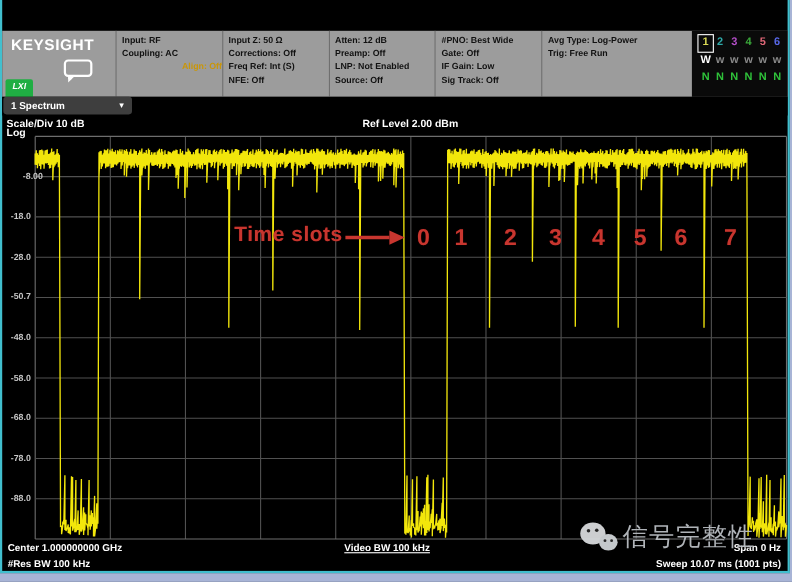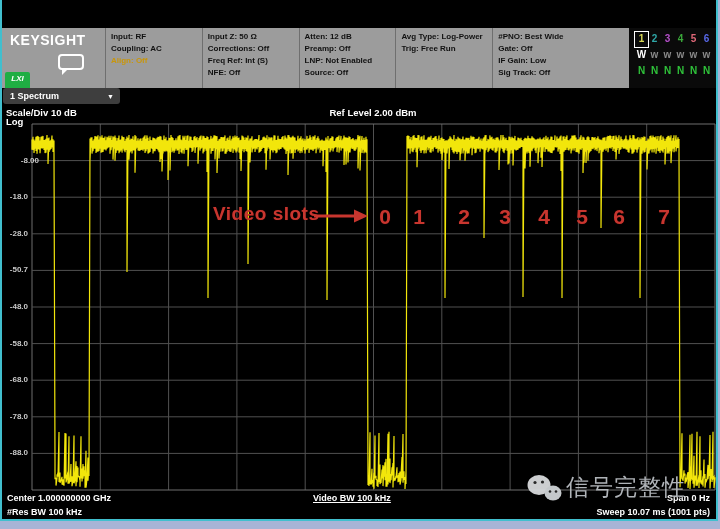--- a/index.html
+++ b/index.html
@@ -68,43 +68,43 @@
   <div class="header">
     <div class="brand">
       <div class="brand-name">KEYSIGHT</div>
       <div class="bubble"></div>
       <div class="lxi" style="background: rgb(31, 174, 67);">LXI</div>
     </div>
     <div class="hcols">
         <div class="hcol">
           <div class="hline">Input: RF</div>
           <div class="hline">Coupling: AC</div>
-          <div class="hline" style="color: rgb(201, 150, 10);">Align: Off</div>
+          <div class="hline" style="color: rgb(201, 150, 10); text-align: right;">Align: Off</div>
         </div>
         <div class="hcol">
           <div class="hline">Input Z: 50 Ω</div>
           <div class="hline">Corrections: Off</div>
           <div class="hline">Freq Ref: Int (S)</div>
           <div class="hline">NFE: Off</div>
         </div>
         <div class="hcol">
           <div class="hline">Atten: 12 dB</div>
           <div class="hline">Preamp: Off</div>
           <div class="hline">LNP: Not Enabled</div>
           <div class="hline">Source: Off</div>
         </div>
         <div class="hcol">
-          <div class="hline">Avg Type: Log-Power</div>
-          <div class="hline">Trig: Free Run</div>
-        </div>
-        <div class="hcol">
           <div class="hline">#PNO: Best Wide</div>
           <div class="hline">Gate: Off</div>
           <div class="hline">IF Gain: Low</div>
           <div class="hline">Sig Track: Off</div>
+        </div>
+        <div class="hcol">
+          <div class="hline">Avg Type: Log-Power</div>
+          <div class="hline">Trig: Free Run</div>
         </div>
       </div>
     <div class="legend">
         <div class="lrow">
           <span class="lcell lsel" style="color: rgb(217, 217, 85);">1</span>
           <span class="lcell" style="color: rgb(47, 168, 168);">2</span>
           <span class="lcell" style="color: rgb(180, 79, 200);">3</span>
           <span class="lcell" style="color: rgb(58, 168, 58);">4</span>
           <span class="lcell" style="color: rgb(224, 104, 120);">5</span>
           <span class="lcell" style="color: rgb(88, 104, 232);">6</span>
@@ -158,21 +158,21 @@
       <line x1="30" y1="270.4" x2="713" y2="270.4" stroke="#515151" stroke-width="1"></line>
       <line x1="30" y1="307" x2="713" y2="307" stroke="#515151" stroke-width="1"></line>
       <line x1="30" y1="343.6" x2="713" y2="343.6" stroke="#515151" stroke-width="1"></line>
       <line x1="30" y1="380.2" x2="713" y2="380.2" stroke="#515151" stroke-width="1"></line>
       <line x1="30" y1="416.8" x2="713" y2="416.8" stroke="#515151" stroke-width="1"></line>
       <line x1="30" y1="453.40000000000003" x2="713" y2="453.40000000000003" stroke="#515151" stroke-width="1"></line>
       <line x1="30" y1="490" x2="713" y2="490" stroke="#6e6e6e" stroke-width="1"></line>
       <polyline points="30,139.5 30,149.7 31,136.7 31,150.0 32,139.4 32,153.0 33,140.8 33,148.7 34,136.7 34,150.9 35,136.3 35,153.8 36,135.9 36,149.3 37,136.9 37,149.6 38,140.6 38,153.3 39,136.8 39,148.3 40,136.4 40,148.6 41,135.9 41,148.2 42,140.0 42,150.0 43,139.7 43,153.1 44,138.7 44,152.7 45,135.0 45,149.7 46,138.2 46,163.9 47,137.5 47,151.9 48,140.8 48,150.3 49,139.9 49,148.9 50,135.5 50,147.4 51,139.3 51,152.0 52,140.6 52,152.1 53,463.4 53,478.5 54,478.3 54,485.6 55,478.6 55,475.2 56,473.1 56,476.7 57,432.0 57,481.9 58,472.4 58,482.7 59,480.0 59,481.0 60,476.8 60,484.6 61,479.3 61,485.1 62,480.2 62,485.8 63,432.9 63,478.6 64,433.6 64,482.4 65,478.7 65,476.5 66,471.6 66,483.8 67,436.3 67,483.7 68,480.0 68,482.0 69,464.0 69,481.6 70,476.3 70,486.2 71,480.2 71,483.0 72,435.4 72,483.2 73,480.2 73,475.7 74,461.2 74,486.3 75,466.0 75,482.3 76,467.6 76,475.3 77,477.1 77,476.2 78,480.6 78,486.7 79,436.3 79,478.5 80,468.4 80,481.5 81,464.0 81,478.7 82,466.3 82,476.2 83,470.2 83,487.7 84,450.8 84,487.6 85,479.2 85,477.3 86,457.6 86,480.6 87,463.3 87,476.1 88,138.5 88,159.9 89,137.4 89,147.8 90,137.2 90,153.6 91,140.7 91,151.2 92,139.3 92,148.6 93,136.0 93,148.7 94,136.5 94,153.0 95,136.6 95,151.6 96,135.2 96,151.6 97,139.6 97,151.0 98,136.2 98,148.8 99,137.5 99,152.7 100,135.2 100,152.3 101,137.7 101,152.0 102,138.1 102,149.5 103,136.6 103,149.5 104,140.3 104,150.5 105,136.7 105,148.8 106,137.5 106,147.7 107,135.7 107,147.1 108,137.7 108,153.7 109,135.8 109,150.3 110,140.1 110,147.3 111,136.3 111,159.6 112,137.3 112,148.6 113,135.6 113,160.7 114,137.7 114,152.9 115,140.7 115,150.4 116,138.0 116,150.5 117,135.6 117,153.3 118,139.7 118,151.6 119,139.5 119,150.4 120,135.8 120,152.6 121,137.1 121,148.6 122,137.3 122,150.6 123,141.0 123,152.2 124,138.9 124,150.0 125,136.6 125,272.0 126,137.9 126,148.0 127,135.1 127,159.6 128,139.8 128,152.5 129,138.5 129,151.2 130,139.0 130,153.5 131,136.3 131,150.4 132,139.7 132,150.5 133,135.1 133,172.8 134,136.3 134,148.9 135,140.8 135,147.6 136,138.3 136,150.4 137,140.4 137,150.9 138,138.7 138,150.6 139,138.4 139,150.0 140,140.9 140,149.8 141,137.7 141,150.8 142,136.6 142,149.3 143,135.2 143,152.9 144,138.7 144,151.3 145,135.4 145,149.1 146,137.7 146,153.6 147,140.9 147,153.0 148,136.6 148,152.0 149,140.1 149,147.9 150,140.5 150,149.1 151,137.5 151,153.4 152,137.9 152,151.2 153,138.4 153,151.2 154,139.4 154,148.7 155,137.8 155,149.0 156,136.8 156,150.4 157,137.1 157,152.2 158,135.9 158,161.9 159,136.4 159,159.0 160,139.8 160,171.6 161,140.2 161,153.4 162,135.5 162,151.2 163,138.9 163,151.7 164,137.2 164,150.6 165,140.4 165,151.5 166,140.4 166,180.0 167,137.8 167,152.4 168,138.1 168,170.4 169,135.0 169,147.4 170,136.9 170,152.2 171,138.0 171,150.6 172,140.2 172,152.7 173,140.3 173,150.8 174,138.3 174,148.8 175,140.3 175,150.6 176,136.4 176,150.3 177,135.6 177,153.9 178,135.1 178,148.7 179,139.4 179,152.2 180,140.2 180,153.4 181,135.7 181,150.2 182,137.5 182,153.8 183,135.8 183,148.3 184,139.9 184,150.0 185,135.7 185,149.8 186,135.4 186,166.2 187,140.8 187,148.3 188,136.4 188,147.4 189,136.7 189,148.1 190,140.1 190,152.0 191,140.5 191,150.6 192,136.8 192,147.3 193,136.0 193,152.9 194,138.2 194,147.8 195,137.1 195,147.0 196,140.3 196,163.8 197,138.0 197,147.3 198,136.4 198,150.6 199,135.5 199,148.6 200,139.8 200,147.8 201,135.8 201,153.4 202,136.3 202,151.8 203,138.1 203,148.7 204,138.1 204,150.7 205,136.2 205,172.0 206,136.9 206,298.0 207,139.7 207,150.4 208,139.3 208,148.3 209,135.9 209,153.7 210,138.7 210,151.0 211,137.6 211,151.0 212,135.4 212,148.3 213,135.4 213,159.4 214,135.9 214,149.3 215,136.3 215,172.9 216,140.9 216,150.1 217,139.3 217,158.4 218,138.9 218,151.7 219,137.0 219,148.4 220,137.1 220,151.5 221,137.6 221,151.2 222,137.0 222,148.5 223,135.4 223,153.7 224,140.9 224,153.7 225,138.4 225,151.8 226,137.5 226,149.2 227,140.1 227,151.0 228,135.8 228,151.9 229,140.6 229,151.6 230,138.8 230,148.4 231,136.2 231,153.0 232,137.7 232,149.0 233,135.5 233,150.5 234,137.2 234,152.6 235,136.0 235,151.4 236,137.9 236,147.5 237,137.6 237,152.6 238,140.2 238,159.1 239,139.9 239,170.9 240,135.4 240,151.0 241,136.3 241,148.9 242,137.6 242,152.2 243,140.0 243,148.9 244,137.2 244,151.0 245,138.1 245,151.7 246,135.5 246,264.0 247,140.6 247,147.3 248,138.6 248,162.4 249,138.5 249,147.5 250,136.2 250,152.4 251,140.8 251,149.3 252,139.8 252,148.5 253,139.0 253,152.0 254,139.0 254,148.5 255,139.1 255,149.5 256,140.1 256,147.0 257,135.1 257,152.8 258,140.9 258,151.9 259,140.0 259,151.0 260,139.7 260,149.0 261,137.2 261,147.8 262,136.6 262,148.0 263,137.5 263,153.3 264,138.2 264,169.7 265,135.2 265,150.8 266,139.4 266,147.2 267,136.9 267,148.8 268,138.2 268,159.5 269,137.2 269,149.9 270,137.4 270,150.5 271,140.6 271,152.4 272,135.2 272,150.0 273,135.6 273,150.8 274,140.0 274,153.2 275,139.8 275,152.4 276,135.8 276,148.8 277,138.7 277,150.1 278,139.2 278,148.9 279,139.1 279,149.0 280,137.0 280,147.1 281,136.0 281,147.4 282,139.6 282,148.8 283,135.5 283,149.7 284,137.5 284,154.0 285,138.8 285,150.9 286,135.1 286,175.0 287,135.3 287,153.2 288,137.0 288,149.4 289,138.1 289,153.5 290,136.8 290,152.9 291,135.7 291,158.8 292,137.3 292,149.4 293,137.6 293,153.0 294,140.4 294,149.8 295,140.7 295,149.1 296,135.7 296,151.5 297,139.3 297,150.3 298,138.0 298,153.1 299,136.3 299,151.0 300,139.5 300,152.7 301,138.4 301,147.0 302,140.7 302,150.3 303,138.9 303,153.4 304,140.6 304,149.5 305,135.9 305,149.7 306,139.1 306,148.3 307,138.3 307,152.9 308,135.3 308,149.5 309,137.3 309,149.8 310,140.1 310,149.8 311,136.3 311,151.0 312,136.8 312,149.4 313,135.2 313,148.8 314,139.7 314,153.3 315,138.0 315,147.4 316,136.3 316,149.5 317,138.4 317,147.6 318,140.7 318,152.7 319,140.4 319,149.6 320,139.5 320,150.9 321,140.5 321,166.3 322,140.7 322,149.9 323,140.6 323,149.9 324,137.6 324,172.1 325,139.6 325,300.0 326,136.1 326,147.6 327,140.6 327,148.1 328,138.6 328,152.3 329,138.1 329,150.5 330,136.2 330,148.2 331,136.8 331,151.4 332,140.9 332,148.3 333,140.8 333,147.4 334,138.3 334,147.2 335,137.1 335,152.1 336,136.8 336,147.4 337,135.5 337,152.6 338,140.0 338,147.4 339,135.9 339,150.6 340,140.3 340,148.3 341,138.5 341,148.5 342,135.5 342,164.9 343,137.3 343,151.4 344,137.5 344,164.5 345,137.4 345,150.7 346,138.0 346,162.4 347,136.2 347,152.5 348,136.9 348,152.4 349,139.5 349,147.6 350,139.0 350,148.9 351,138.1 351,148.7 352,139.6 352,150.5 353,140.6 353,150.9 354,139.1 354,149.5 355,140.2 355,147.3 356,135.0 356,168.4 357,136.5 357,151.7 358,135.7 358,170.4 359,140.6 359,147.4 360,136.0 360,152.9 361,140.0 361,149.6 362,137.7 362,153.3 363,140.0 363,151.7 364,136.8 364,152.8 365,139.2 365,148.5 366,480.0 366,485.1 367,478.0 367,486.1 368,432.2 368,484.1 369,480.7 369,484.8 370,468.7 370,482.5 371,480.7 371,486.8 372,472.7 372,488.7 373,435.6 373,477.9 374,475.8 374,479.2 375,480.1 375,486.1 376,480.6 376,486.9 377,433.0 377,482.1 378,464.5 378,484.1 379,480.0 379,483.0 380,469.5 380,478.5 381,465.1 381,486.1 382,466.3 382,476.8 383,462.2 383,480.3 384,458.9 384,486.8 385,474.1 385,486.8 386,433.8 386,484.5 387,431.7 387,481.7 388,458.5 388,483.1 389,474.1 389,480.1 390,467.2 390,475.5 391,463.1 391,487.6 392,435.9 392,480.2 393,478.6 393,480.5 394,476.2 394,477.1 395,467.2 395,477.1 396,476.0 396,482.3 397,473.0 397,481.8 398,471.5 398,484.6 399,480.0 399,475.6 400,457.1 400,478.2 401,434.0 401,482.8 402,471.3 402,479.9 403,477.1 403,488.9 404,471.8 404,484.0 405,136.1 405,147.7 406,135.4 406,148.4 407,135.9 407,148.5 408,139.3 408,153.6 409,137.1 409,148.3 410,140.3 410,151.5 411,135.9 411,152.2 412,135.0 412,149.7 413,137.5 413,147.8 414,138.1 414,152.3 415,138.0 415,167.2 416,135.0 416,149.0 417,135.2 417,147.3 418,140.2 418,150.7 419,136.8 419,153.0 420,136.3 420,150.5 421,139.6 421,149.9 422,135.2 422,153.4 423,139.8 423,150.1 424,139.7 424,153.2 425,139.5 425,147.3 426,137.5 426,150.3 427,136.8 427,148.2 428,137.5 428,152.2 429,135.8 429,152.7 430,139.9 430,148.9 431,138.1 431,151.4 432,137.7 432,147.5 433,136.5 433,147.1 434,136.1 434,148.9 435,138.8 435,148.5 436,140.8 436,152.6 437,135.5 437,149.2 438,140.1 438,151.3 439,138.1 439,153.7 440,137.4 440,160.1 441,139.0 441,148.4 442,138.9 442,152.6 443,140.9 443,298.0 444,140.0 444,153.5 445,140.7 445,153.4 446,139.7 446,148.4 447,138.8 447,169.0 448,136.3 448,147.2 449,137.5 449,147.5 450,138.9 450,150.1 451,139.8 451,152.2 452,135.0 452,153.5 453,140.9 453,151.2 454,138.8 454,151.9 455,139.6 455,153.9 456,136.7 456,151.8 457,138.2 457,152.3 458,138.6 458,160.2 459,139.4 459,153.7 460,139.1 460,148.2 461,136.6 461,153.4 462,139.6 462,150.4 463,139.6 463,160.8 464,137.8 464,151.4 465,137.7 465,153.6 466,138.2 466,153.1 467,137.8 467,153.4 468,140.0 468,148.8 469,135.8 469,147.7 470,137.2 470,155.2 471,136.6 471,147.7 472,136.9 472,148.9 473,139.5 473,153.2 474,138.8 474,152.6 475,138.9 475,148.2 476,138.5 476,149.2 477,136.7 477,148.4 478,140.3 478,151.8 479,138.5 479,148.2 480,140.7 480,149.2 481,138.5 481,149.5 482,137.3 482,238.0 483,135.2 483,153.3 484,135.0 484,150.3 485,140.9 485,147.8 486,138.9 486,152.1 487,139.8 487,150.6 488,135.4 488,148.8 489,137.5 489,148.5 490,136.8 490,150.0 491,139.2 491,150.7 492,138.5 492,147.6 493,139.9 493,152.4 494,137.7 494,152.6 495,137.2 495,151.3 496,137.4 496,147.5 497,139.4 497,169.9 498,140.7 498,150.4 499,135.1 499,147.7 500,140.2 500,148.9 501,135.1 501,151.6 502,137.3 502,153.1 503,139.6 503,150.2 504,137.7 504,148.1 505,140.1 505,150.8 506,140.3 506,164.6 507,136.4 507,163.6 508,136.9 508,153.7 509,138.6 509,150.1 510,136.8 510,153.5 511,138.0 511,165.4 512,138.6 512,149.4 513,135.9 513,149.6 514,140.3 514,150.6 515,140.7 515,149.9 516,137.6 516,149.7 517,138.0 517,148.1 518,139.2 518,148.3 519,137.8 519,147.0 520,140.0 520,147.0 521,140.7 521,297.0 522,139.1 522,149.1 523,137.8 523,168.4 524,138.3 524,151.7 525,138.4 525,153.4 526,135.8 526,151.4 527,137.9 527,153.1 528,138.6 528,166.8 529,138.3 529,150.2 530,136.3 530,151.3 531,137.4 531,148.8 532,138.2 532,147.7 533,139.3 533,150.4 534,139.7 534,153.1 535,139.2 535,147.6 536,138.6 536,163.1 537,139.2 537,152.1 538,137.5 538,147.3 539,139.2 539,157.7 540,139.4 540,166.9 541,138.6 541,151.7 542,137.3 542,147.2 543,140.0 543,151.9 544,135.7 544,149.0 545,138.8 545,149.4 546,137.2 546,151.6 547,140.3 547,151.2 548,139.2 548,152.3 549,136.5 549,153.0 550,136.8 550,153.1 551,140.0 551,150.6 552,140.1 552,150.1 553,135.4 553,147.0 554,140.8 554,147.6 555,136.5 555,147.2 556,138.7 556,151.6 557,138.4 557,149.2 558,136.5 558,153.9 559,135.6 559,170.9 560,140.6 560,298.0 561,136.5 561,147.3 562,136.3 562,151.8 563,139.1 563,150.2 564,136.9 564,150.0 565,135.4 565,147.7 566,140.0 566,150.1 567,140.6 567,150.5 568,139.4 568,148.7 569,138.2 569,153.4 570,135.5 570,150.5 571,135.7 571,148.5 572,135.3 572,150.6 573,135.2 573,147.9 574,137.5 574,152.1 575,139.8 575,151.9 576,139.2 576,152.4 577,139.2 577,153.8 578,137.4 578,148.9 579,135.3 579,150.0 580,140.0 580,148.3 581,136.8 581,173.0 582,137.4 582,162.6 583,139.8 583,151.8 584,140.0 584,163.0 585,137.2 585,150.2 586,136.2 586,160.6 587,137.3 587,153.2 588,139.9 588,151.8 589,140.4 589,151.0 590,137.1 590,148.7 591,137.0 591,149.3 592,138.0 592,147.7 593,137.1 593,150.3 594,139.4 594,149.2 595,138.1 595,151.1 596,136.4 596,147.8 597,138.8 597,153.2 598,139.7 598,150.1 599,139.5 599,228.0 600,140.3 600,147.5 601,137.8 601,151.6 602,137.6 602,149.8 603,137.3 603,148.8 604,140.7 604,150.8 605,136.7 605,148.2 606,135.9 606,152.3 607,136.0 607,148.3 608,135.3 608,147.6 609,136.1 609,148.6 610,139.1 610,147.0 611,136.1 611,151.0 612,135.8 612,148.8 613,140.0 613,152.0 614,135.5 614,159.5 615,137.3 615,150.0 616,138.9 616,147.9 617,135.2 617,153.9 618,140.5 618,150.0 619,136.5 619,149.2 620,138.9 620,147.0 621,140.4 621,148.4 622,139.6 622,148.7 623,138.7 623,148.5 624,135.6 624,149.5 625,139.3 625,149.8 626,140.5 626,152.1 627,139.5 627,152.7 628,135.2 628,147.8 629,137.9 629,149.5 630,139.6 630,153.8 631,135.0 631,153.5 632,135.3 632,152.3 633,138.6 633,149.2 634,139.2 634,149.8 635,138.2 635,152.6 636,137.0 636,149.4 637,140.2 637,147.0 638,137.5 638,298.0 639,139.3 639,147.7 640,137.0 640,153.7 641,137.7 641,150.4 642,136.4 642,152.6 643,136.7 643,151.9 644,140.9 644,147.7 645,140.6 645,169.5 646,138.5 646,153.7 647,139.4 647,153.5 648,136.0 648,150.4 649,135.6 649,149.1 650,137.5 650,152.4 651,135.6 651,148.9 652,137.1 652,152.5 653,137.4 653,148.6 654,136.3 654,153.8 655,139.3 655,147.8 656,136.1 656,151.1 657,140.7 657,151.2 658,136.3 658,152.9 659,135.3 659,150.3 660,139.9 660,151.3 661,136.5 661,152.6 662,138.4 662,148.9 663,140.9 663,164.6 664,138.7 664,147.3 665,137.1 665,153.7 666,135.9 666,152.7 667,135.7 667,153.7 668,137.5 668,151.2 669,135.3 669,163.1 670,140.8 670,151.5 671,138.0 671,148.6 672,135.2 672,152.2 673,140.8 673,147.0 674,135.3 674,151.4 675,139.5 675,148.1 676,137.2 676,147.9 677,139.1 677,149.0 678,478.2 678,487.2 679,472.0 679,477.5 680,433.3 680,478.6 681,480.0 681,481.0 682,470.2 682,475.4 683,473.5 683,483.6 684,477.6 684,482.2 685,478.0 685,475.8 686,472.1 686,488.0 687,478.1 687,480.9 688,434.8 688,488.9 689,466.6 689,480.7 690,433.7 690,478.3 691,480.3 691,483.8 692,455.7 692,487.8 693,476.0 693,475.6 694,480.8 694,485.7 695,431.7 695,485.8 696,481.0 696,481.5 697,475.4 697,488.0 698,436.3 698,482.4 699,470.2 699,483.7 700,480.2 700,484.8 701,476.3 701,486.5 702,459.4 702,478.3 703,474.1 703,487.8 704,478.9 704,482.4 705,479.7 705,479.3 706,464.9 706,479.3 707,470.7 707,476.0 708,435.0 708,488.4 709,469.1 709,476.4 710,479.0 710,482.0 711,431.8 711,478.6 712,476.8 712,488.0 713,478.8 713,477.3" fill="none" stroke="#f2e60b" stroke-width="1.2"></polyline>
     </svg>
 
-  <div class="redtext timeslots-label" style="color: rgb(200, 54, 47);">Video slots</div>
+  <div class="redtext timeslots-label" style="color: rgb(200, 54, 47);">Time slots</div>
   <svg class="arrow-svg" width="58" height="16">
     <line class="arrow-line" x1="2" y1="8" x2="42" y2="8" stroke-width="3.2" stroke="#c8362f"></line>
     <polygon class="arrow-head" points="42,1.5 56,8 42,14.5" fill="#c8362f"></polygon>
   </svg>
   <div id="slotnums">
       <div class="redtext slotnum" style="left: 383px; color: rgb(200, 54, 47);">0</div>
       <div class="redtext slotnum" style="left: 417px; color: rgb(200, 54, 47);">1</div>
       <div class="redtext slotnum" style="left: 462px; color: rgb(200, 54, 47);">2</div>
       <div class="redtext slotnum" style="left: 503px; color: rgb(200, 54, 47);">3</div>
       <div class="redtext slotnum" style="left: 542px; color: rgb(200, 54, 47);">4</div>

